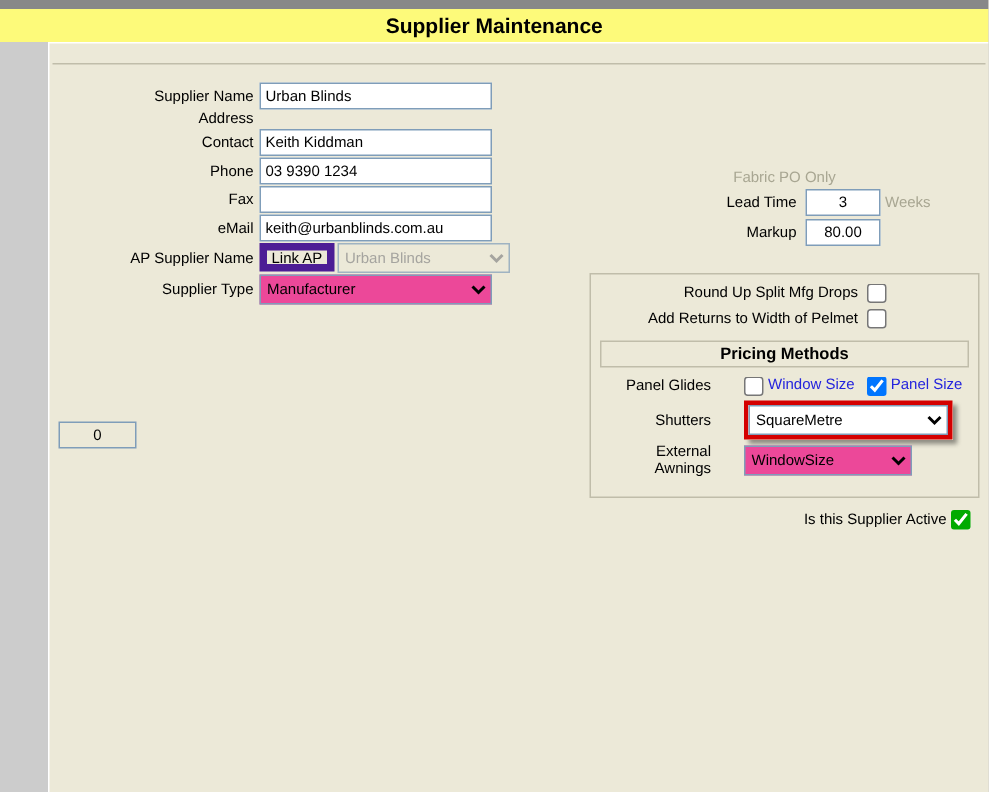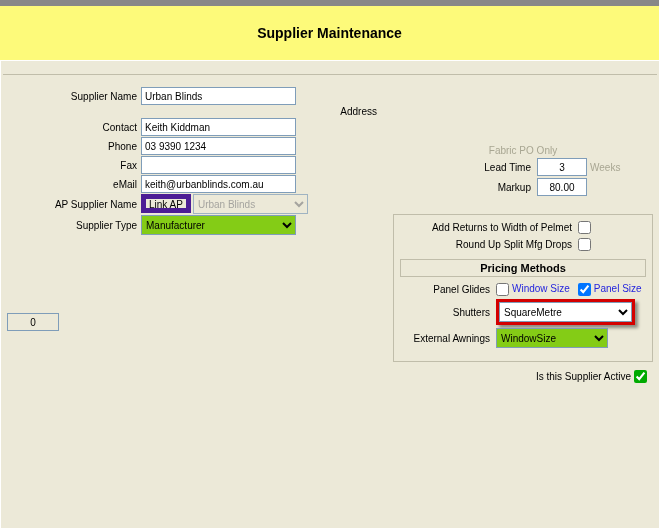--- a/index.html
+++ b/index.html
@@ -13,29 +13,30 @@
     }
     .topbar {
       height: 6px;
       background: #888;
     }
     .title-band {
       background: #fdfa7a;
       text-align: center;
       font-weight: bold;
       font-size: 14px;
-      padding: 19px 0;
+      padding: 3px 0;
       color: #000;
     }
     .content-outer {
       background: #ece9d8;
       padding: 2px;
       height: calc(100% - 27px);
       border-left: 1px solid #fff;
       border-top: 1px solid #fff;
+      margin-left: 32px;
     }
     .strip-bar {
       height: 12px;
       background: #ece9d8;
       border-bottom: 1px solid #c0bdaa;
       margin-bottom: 12px;
     }
     .page-body {
       display: flex;
       gap: 12px;
@@ -81,21 +82,21 @@
       font-size: 10px;
       resize: none;
       background: #fff;
     }
     select.cbo {
       width: 155px;
       height: 20px;
       border: 1px solid #7f9db9;
       font-family: inherit;
       font-size: 10px;
-      background: #84cc16;
+      background: #ec4899;
     }
     select.cbo-dis {
       background: #ece9d8;
       color: #888;
       width: 115px;
     }
     button.link-btn {
       font-family: inherit;
       font-size: 10px;
       height: 19px;
@@ -170,21 +171,21 @@
       background: #ece9d8;
     }
     .pg-row {
       display: flex;
       align-items: center;
       margin-bottom: 3px;
     }
     .pg-row .pglbl {
       width: 96px;
       text-align: right;
-      padding-right: 6px;
+      padding-right: 22px;
       font-size: 10px;
     }
     .panel-glides-opts {
       display: flex;
       gap: 8px;
       align-items: center;
     }
     .panel-glides-opts label {
       display: flex;
       gap: 3px;
@@ -237,21 +238,21 @@
   <div class="strip-bar"></div>
 
   <div class="page-body">
     <div class="main-col">
 
       <div class="form-row">
         <div class="lbl">Supplier Name</div>
         <div class="ctl"><input class="text-input" value="Urban Blinds" style=""></div>
       </div>
 
-      <div class="form-row" style="align-items:flex-end;flex-direction:column;">
+      <div class="form-row" style="align-items:flex-end;">
         <div class="lbl">Address</div>
       </div>
 
       <div class="form-row">
         <div class="lbl">Contact</div>
         <div class="ctl"><input class="text-input" value="Keith Kiddman" style=""></div>
       </div>
 
       <div class="form-row">
         <div class="lbl">Phone</div>
@@ -305,25 +306,25 @@
       </div>
       <div class="side-row">
         <div class="slbl">Markup</div>
         <div class="sctl">
           <input class="num-input" value="80.00" style="">
         </div>
       </div>
 
       <div class="panel">
         <div class="chk-row">
+          <label>Round Up Split Mfg Drops</label>
+          <input type="checkbox" style="">
+        </div>
+        <div class="chk-row">
           <label>Add Returns to Width of Pelmet</label>
-          <input type="checkbox" style="">
-        </div>
-        <div class="chk-row">
-          <label>Round Up Split Mfg Drops</label>
           <input type="checkbox" style="">
         </div>
 
         <div class="section-head">Pricing Methods</div>
 
         <div class="pg-row">
           <div class="pglbl">Panel Glides</div>
           <div class="panel-glides-opts">
             <label>
               <input type="checkbox" style="">

